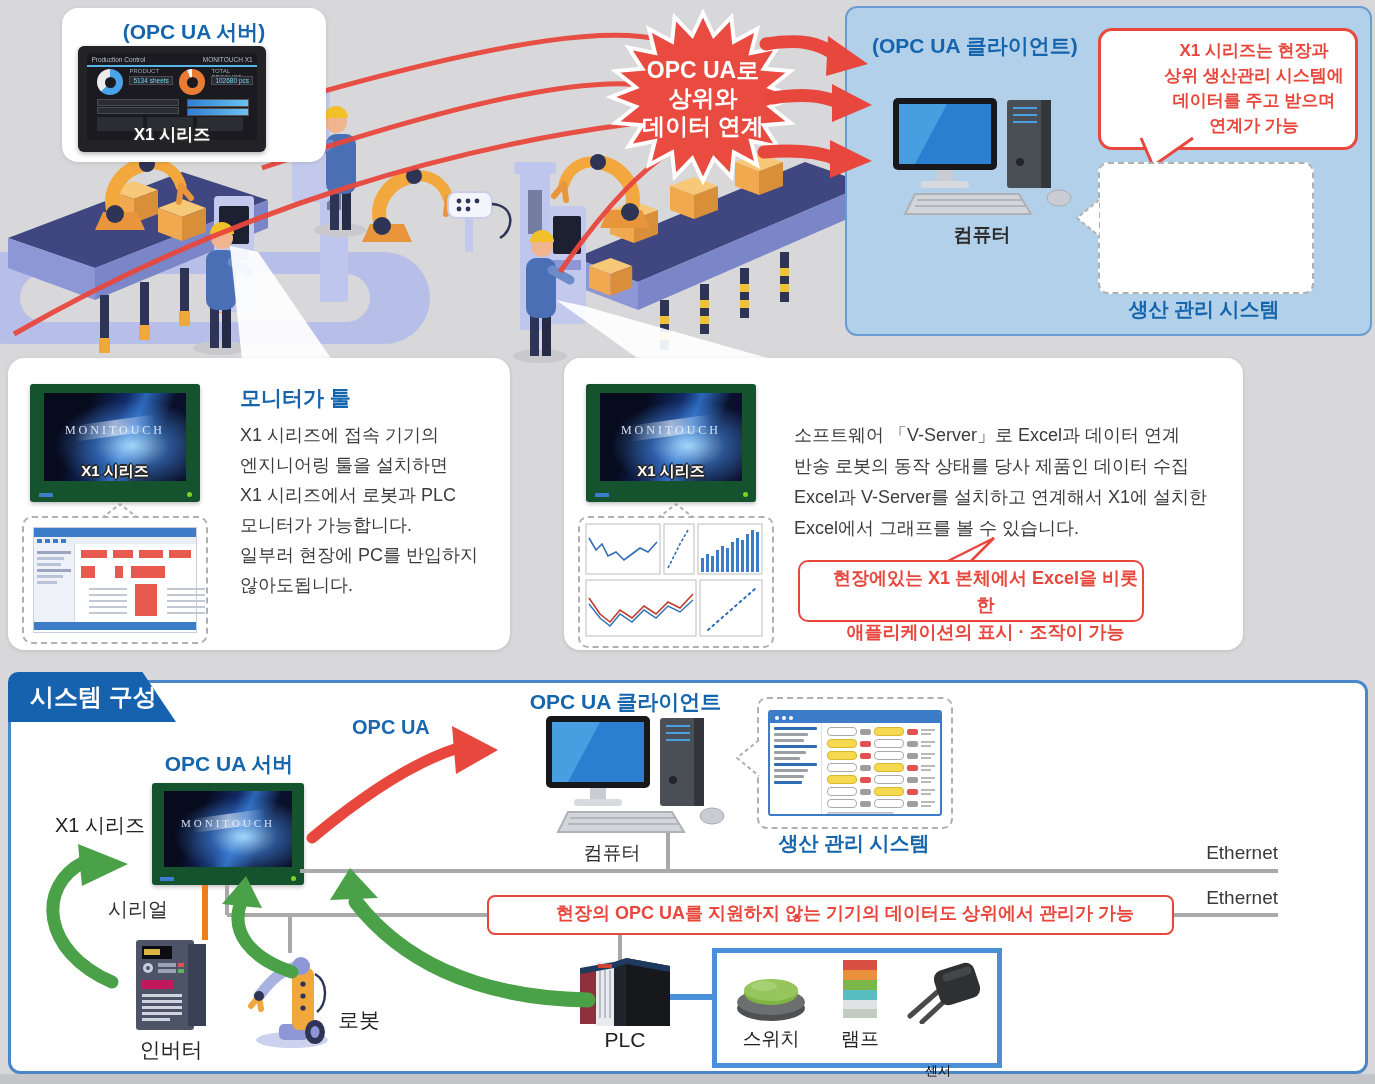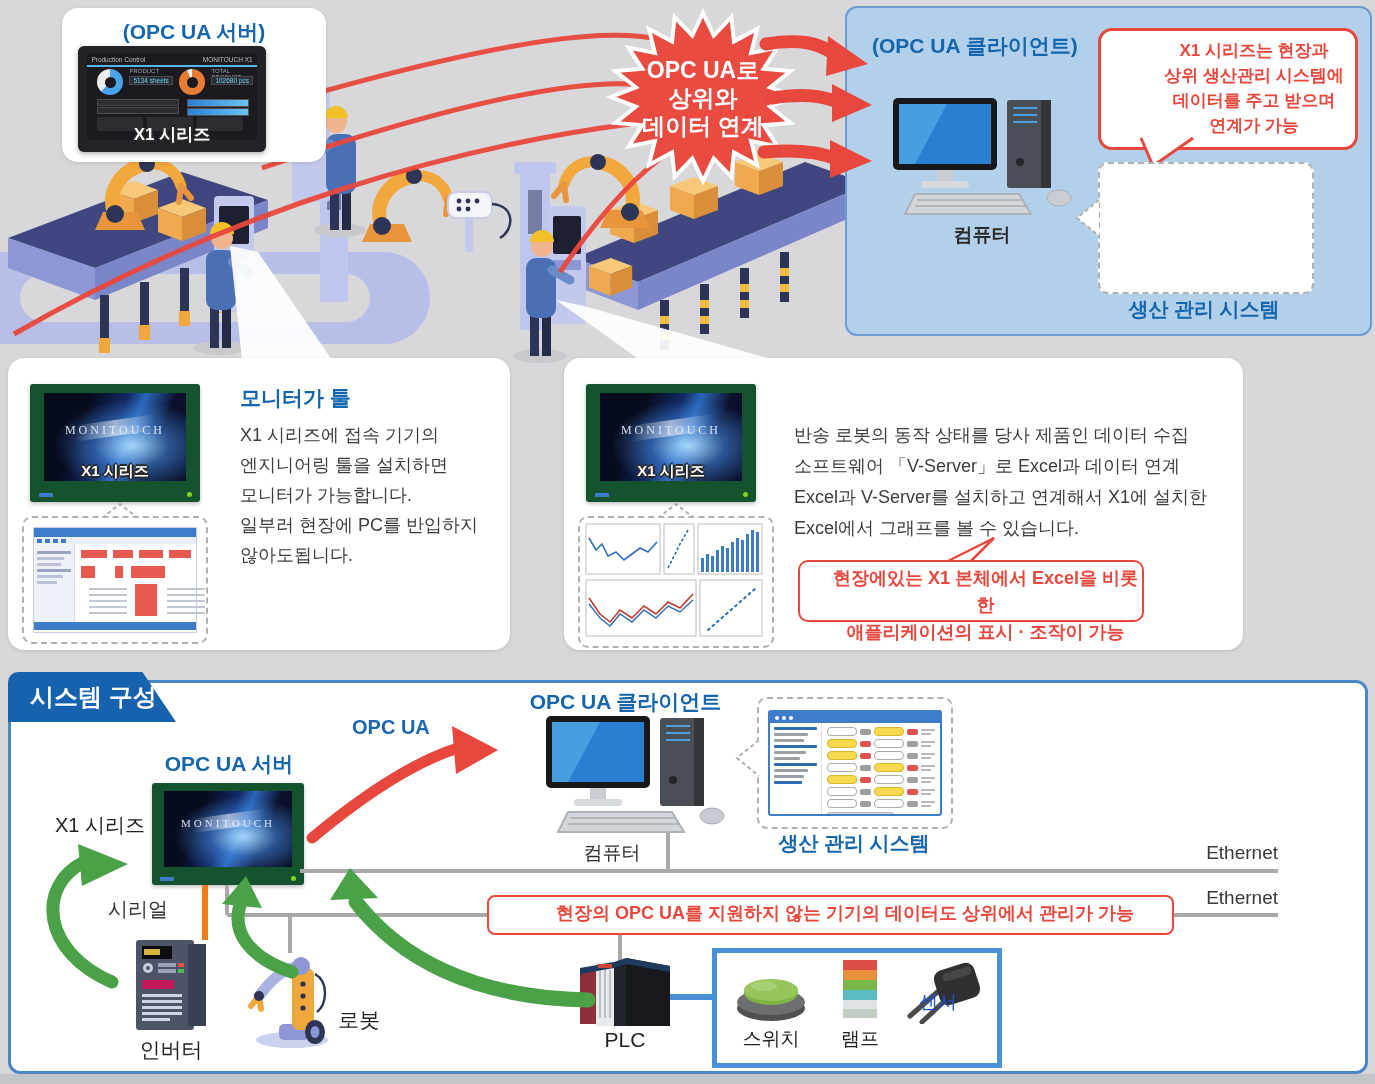--- a/index.html
+++ b/index.html
@@ -413,20 +413,21 @@
           <div class="abs" style="left:92px;top:42px;width:38px;height:28px;background:repeating-linear-gradient(0deg,#c2c7d4 0 2px,transparent 2px 6px);"></div>
         </div>
       </div>
       <div style="height:8px;background:#3d7cc9;"></div>
     </div>
   </div>
   <div class="abs b blue" style="left:232px;top:26px;font-size:21px;">모니터가 툴</div>
   <div class="abs" style="left:232px;top:62px;font-size:18px;line-height:30px;color:#3c3c3c;">
     <div>X1 시리즈에 접속 기기의</div>
     <div>엔지니어링 툴을 설치하면</div>
+    <div>X1 시리즈에서 로봇과 PLC</div>
     <div>모니터가 가능합니다.</div>
     <div>일부러 현장에 PC를 반입하지</div>
     <div>않아도됩니다.</div>
   </div>
 </div>
 
 <div class="abs card" style="left:564px;top:358px;width:679px;height:292px;z-index:6;">
   <div class="abs monitor" style="left:22px;top:26px;width:170px;height:118px;">
     <div class="mscreen">
         <div class="brand" style="font-size:12px;">MONITOUCH</div>
@@ -462,22 +463,22 @@
         <rect x="166" y="16" width="3" height="38"></rect>
           <rect x="171" y="12" width="3" height="42"></rect>
           <rect x="176" y="14" width="3" height="40"></rect>
       </g>
       <polyline points="9,80 20,96 30,104 40,92 52,100 64,88 76,96 88,84 100,90 113,76" stroke="#c0392b" stroke-width="1.6" fill="none"></polyline>
       <polyline points="9,86 20,100 30,108 40,96 52,104 64,92 76,100 88,88 100,94 113,82" stroke="#2f6db8" stroke-width="1.4" fill="none"></polyline>
       <line x1="128" y1="112" x2="176" y2="70" stroke="#2f6db8" stroke-width="2" stroke-dasharray="2 4" stroke-linecap="round"></line>
     </svg>
   </div>
   <div class="abs" style="left:230px;top:62px;font-size:18px;line-height:31px;color:#3c3c3c;">
+    <div>소프트웨어 「V-Server」로 Excel과 데이터 연계</div>
     <div>반송 로봇의 동작 상태를 당사 제품인 데이터 수집</div>
-    <div>소프트웨어 「V-Server」로 Excel과 데이터 연계</div>
     <div>Excel과 V-Server를 설치하고 연계해서 X1에 설치한</div>
     <div>Excel에서 그래프를 볼 수 있습니다.</div>
   </div>
 
   <svg class="abs" style="left:372px;top:178px;" width="60" height="32" viewBox="0 0 60 32">
     <polygon points="2,30 58,2 30,30" fill="#fff"></polygon>
     <path d="M2,30 L58,2 L30,30" stroke="#e8473d" stroke-width="2.5" fill="none"></path>
   </svg>
   <div class="abs ctr" style="left:234px;top:202px;width:342px;height:58px;background:#fff;border:2.5px solid var(--red,#e8473d);border-radius:10px;">
     <div class="b redtx" style="font-size:18px;line-height:27px;padding-top:3px;">
@@ -605,21 +606,21 @@
   <div class="abs ctr" style="left:822px;top:1026px;width:76px;font-size:19px;color:#222;">램프</div>
 
   <svg class="abs" style="left:900px;top:960px;" width="88" height="64" viewBox="0 0 88 64">
     <g stroke="#4a4a4a" stroke-width="5" stroke-linecap="round">
       <line x1="10" y1="56" x2="42" y2="28"></line>
         <line x1="22" y1="62" x2="50" y2="36"></line>
     </g>
     <rect x="36" y="6" width="42" height="36" rx="9" fill="#2f3032" transform="rotate(-18 57 24)"></rect>
     <rect x="42" y="10" width="30" height="8" rx="4" fill="#454648" transform="rotate(-18 57 14)"></rect>
   </svg>
-  <div class="abs ctr" style="left:898px;top:989px;width:80px;font-size:19px;color:#1d4ed8;">센서</div>
+  <div class="abs ctr" style="left:898px;top:1062px;width:80px;font-size:13px;color:#000000;">센서</div>
 
   <svg class="abs" style="left:540px;top:712px;" width="190" height="126" viewBox="0 0 190 126">
     <rect x="120" y="6" width="42" height="88" rx="3" fill="#4a4e55"></rect>
     <rect x="154" y="6" width="10" height="88" fill="#33363b"></rect>
     <g stroke="#4aa0e0" stroke-width="2">
         <line x1="126" y1="14" x2="150" y2="14"></line>
         <line x1="126" y1="21" x2="150" y2="21"></line>
         <line x1="126" y1="28" x2="150" y2="28"></line>
       </g>
     <circle cx="133" cy="68" r="4" fill="#23252a"></circle>

